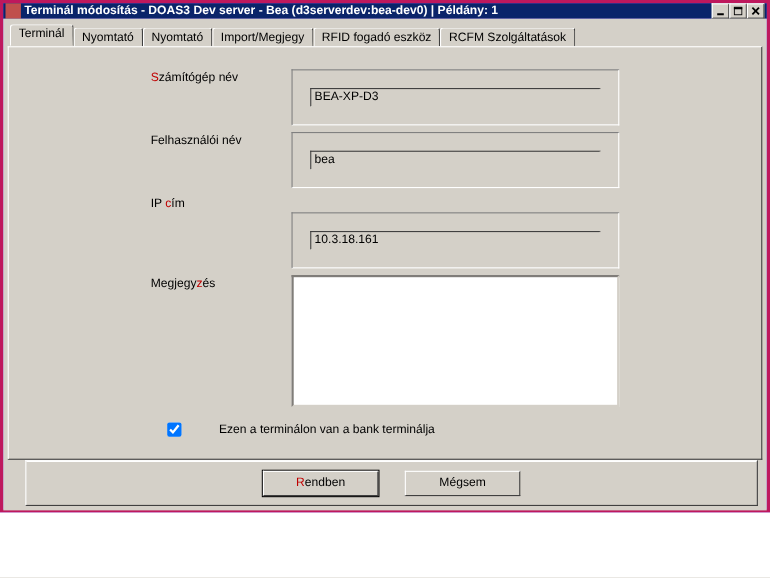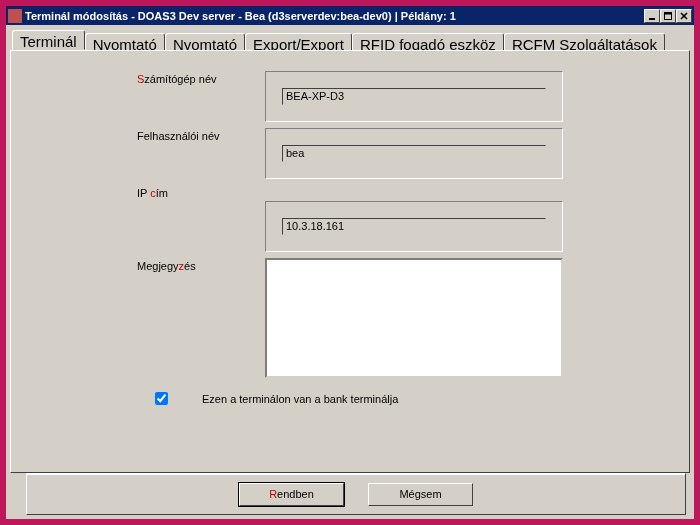--- a/index.html
+++ b/index.html
@@ -1,29 +1,29 @@
 <!DOCTYPE html>
 <html><head>
 <meta charset="utf-8">
 <style>
   * { box-sizing: border-box; margin: 0; padding: 0; }
   body { font-family: Tahoma, Arial, sans-serif; font-size: 11px; background: #fff; overflow: hidden; }
   
-  .window { width: 700px; height: 525px; background: #8b5cf6; border: 6px solid #be185d; display: flex; flex-direction: column; }
+  .window { width: 700px; height: 466px; background: #8b5cf6; border: 3px solid #be185d; display: flex; flex-direction: column; }
   
   .titlebar { height: 19px; background: linear-gradient(to right, #0a246a, #0a246a); display: flex; align-items: center; padding: 0 2px; }
   .titlebar-icon { width: 14px; height: 14px; background: #c0504d; margin-right: 3px; flex-shrink: 0; }
   .titlebar-text { color: #fff; font-weight: bold; font-size: 11px; flex: 1; white-space: nowrap; overflow: hidden; }
   .titlebar-buttons { display: flex; gap: 0; }
   .tb-btn { width: 16px; height: 14px; background: #d4d0c8; border: 1px solid; border-color: #fff #404040 #404040 #fff; display: flex; align-items: center; justify-content: center; font-family: Arial; font-size: 9px; font-weight: bold; cursor: pointer; margin-left: 0; }
   
   .client { flex: 1; background: #d4d0c8; padding: 6px 4px 0 4px; display: flex; flex-direction: column; }
   
   .tabs-row { display: flex; align-items: flex-end; height: 19px; padding-left: 2px; }
-  .tab { height: 18px; padding: 2px 7px 0 7px; background: #d4d0c8; border: 1px solid #808080; border-bottom: none; border-radius: 3px 3px 0 0; margin-right: 0; font-size: 15px; cursor: pointer; position: relative; top: 1px; border-right-color:#404040; border-top-color:#fff; border-left-color:#fff; }
+  .tab { height: 18px; padding: 2px 7px 0 7px; background: #d4d0c8; border: 1px solid #808080; border-bottom: none; border-radius: 3px 3px 0 0; margin-right: 0; font-size: 11px; cursor: pointer; position: relative; top: 1px; border-right-color:#404040; border-top-color:#fff; border-left-color:#fff; }
   .tab.active { height: 20px; top: 0; z-index: 2; border-bottom: 1px solid #d4d0c8; background:#d4d0c8; }
   
   .tab-panel { flex: 1; background: #d4d0c8; border: 1px solid; border-color: #fff #404040 #404040 #fff; padding: 20px 16px; position: relative; }
   
   .form-row { display: flex; align-items: flex-start; margin-bottom: 6px; justify-content: center; }
   .form-label { width: 128px; font-size: 11px; padding-top: 2px; }
   .form-label .hot { color: #c00000; }
   .memo { width: 298px; height: 120px; background: #fff; border: 2px inset #d4d0c8; resize: none; font-family: inherit; font-size: 11px; padding: 2px; }
   
   .check-row { display: flex; align-items: center; margin-top: 14px; margin-left: 128px; gap: 28px; }
@@ -65,21 +65,21 @@
         </div>
     </div>
   </div>
 
   <div class="client">
 
     <div class="tabs-row">
       <div class="tab active">Terminál</div>
       <div class="tab">Nyomtató</div>
       <div class="tab">Nyomtató</div>
-      <div class="tab">Export/Export</div>
+      <div class="tab">Import/Megjegy</div>
       <div class="tab">RFID fogadó eszköz</div>
       <div class="tab">RCFM Szolgáltatások</div>
     </div>
 
     <div class="tab-panel">
 
       <div class="form-row">
         <div class="form-label"><span class="hot">S</span><span>zámítógép név</span></div>
         <div class="sunken" style="width:298px;">
             <div>BEA-XP-D3</div>

